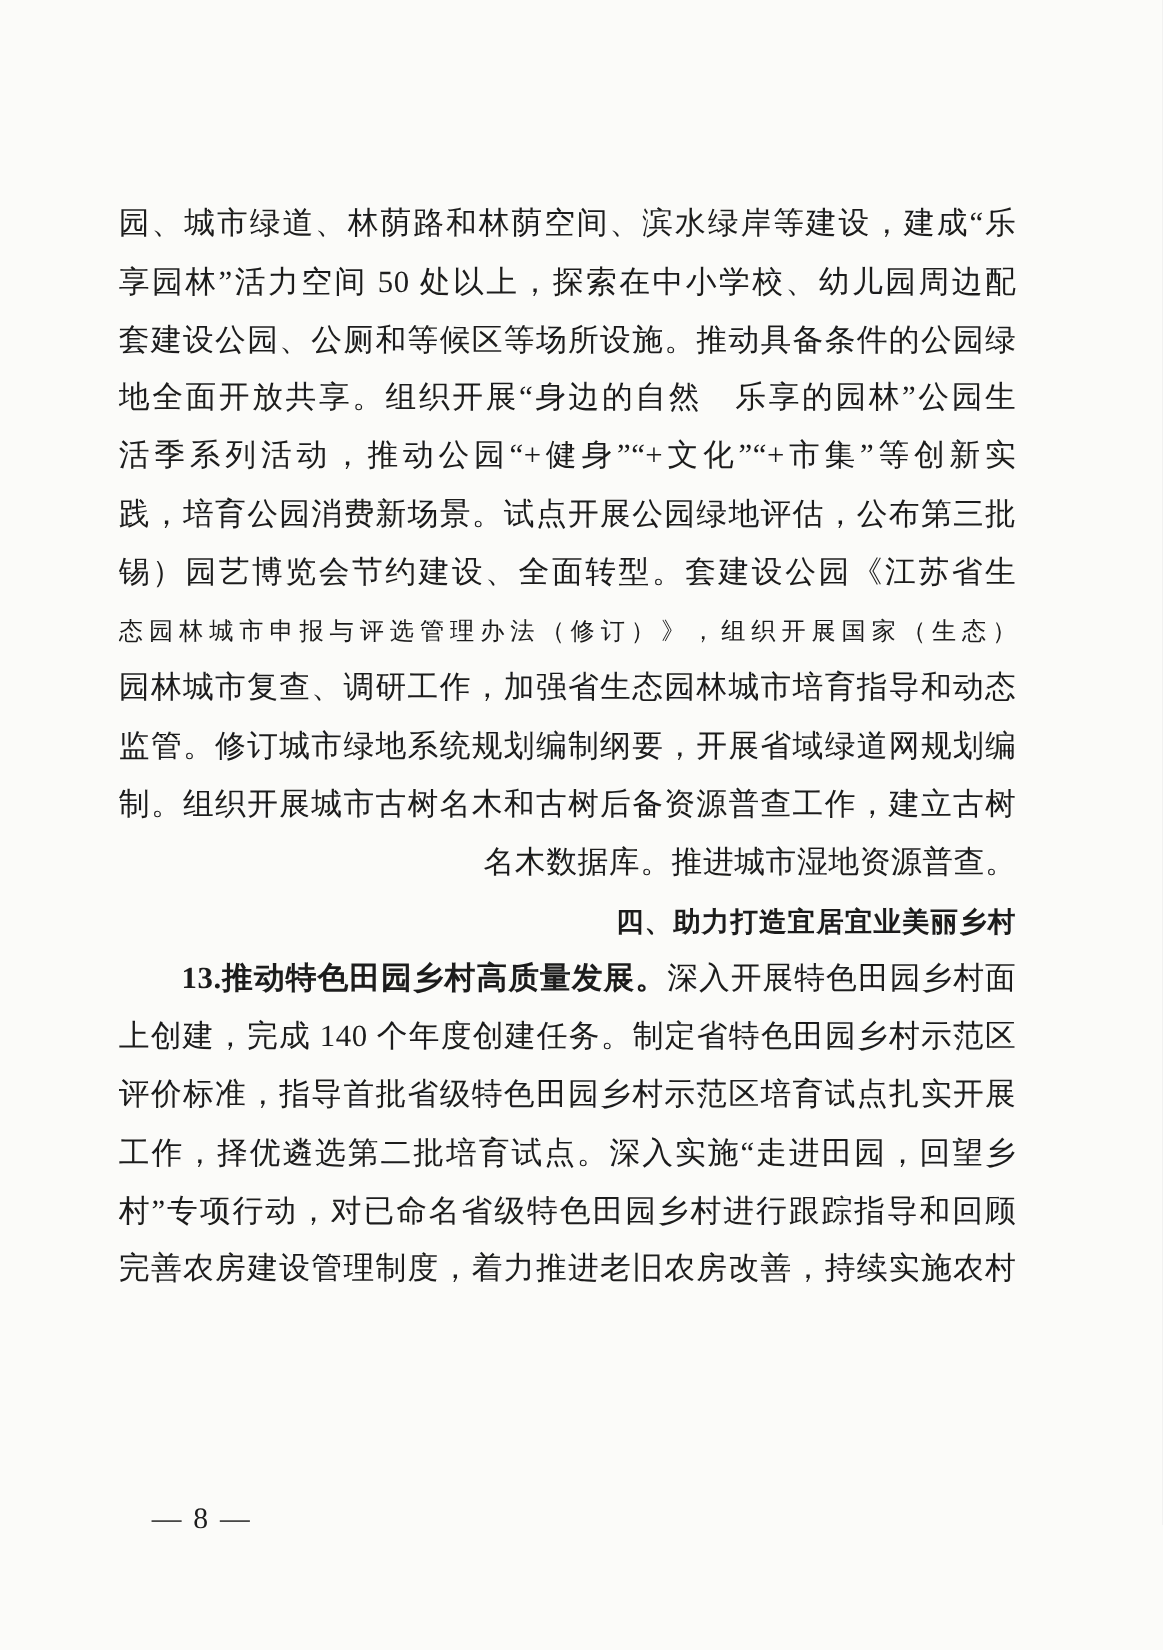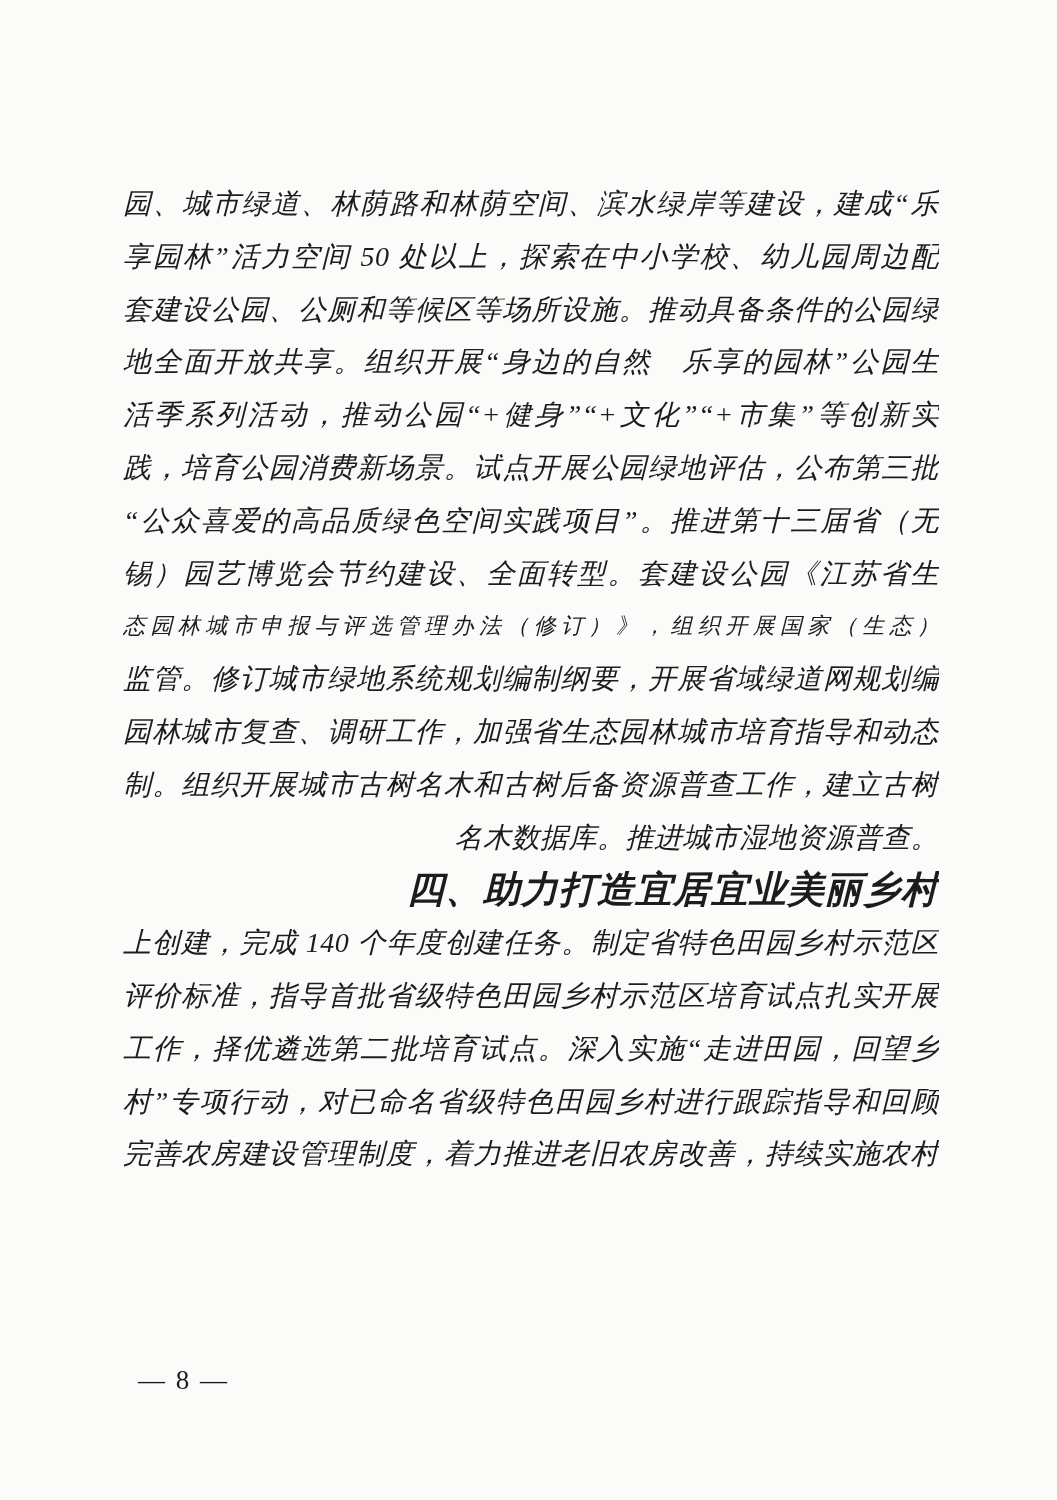--- a/index.html
+++ b/index.html
@@ -14,24 +14,23 @@
     height: 1500px;
     margin: 0 auto;
     background: #fbfbf9;
     color: #1c1c1c;
     font-family: "Liberation Serif", "DejaVu Serif", serif;
     overflow: hidden;
   }
 
   .text-block {
     position: absolute;
-    left: 123px;
+    left: 108px;
     top: 178px;
     width: 816px;
-    font-style: italic;
   }
 
   .line {
     display: block;
     height: 52.8px;
     line-height: 52.8px;
     font-size: 28px;
     letter-spacing: 0.5px;
     overflow: hidden;
     text-align: justify;
@@ -48,21 +47,21 @@
     text-align-last: auto;
   }
 
   .line.indent2 {
     text-indent: 57px;
   }
 
   .section-heading {
     font-family: "Liberation Sans", "DejaVu Sans", sans-serif;
     font-weight: 700;
-    font-size: 37px;
+    font-size: 25px;
     letter-spacing: 1px;
   }
 
   .lead {
     font-weight: 700;
   }
 
   .page-footer {
     position: absolute;
     left: 138px;
@@ -80,30 +79,30 @@
 <div class="page">
 
   <div class="text-block">
 
     <div class="line">园、城市绿道、林荫路和林荫空间、滨水绿岸等建设，建成“乐</div>
     <div class="line">享园林”活力空间 50 处以上，探索在中小学校、幼儿园周边配</div>
     <div class="line">套建设公园、公厕和等候区等场所设施。推动具备条件的公园绿</div>
     <div class="line">地全面开放共享。组织开展“身边的自然　乐享的园林”公园生</div>
     <div class="line">活季系列活动，推动公园“+健身”“+文化”“+市集”等创新实</div>
     <div class="line">践，培育公园消费新场景。试点开展公园绿地评估，公布第三批</div>
-    <div class="line">“公众喜爱的高品质绿色空间实践项目”。推进第十三届省（无</div>
     <div class="line">锡）园艺博览会节约建设、全面转型。套建设公园《江苏省生</div>
     <div class="line tight">态园林城市申报与评选管理办法（修订）》，组织开展国家（生态）</div>
+    <div class="line">园林城市复查、调研工作，加强省生态园林城市培育指导和动态</div>
     <div class="line">监管。修订城市绿地系统规划编制纲要，开展省域绿道网规划编</div>
-    <div class="line">园林城市复查、调研工作，加强省生态园林城市培育指导和动态</div>
     <div class="line">制。组织开展城市古树名木和古树后备资源普查工作，建立古树</div>
     <div class="line no-just">名木数据库。推进城市湿地资源普查。</div>
 
     <div class="line no-just indent2 section-heading">四、助力打造宜居宜业美丽乡村</div>
 
+    <div class="line indent2"><span class="lead">13.推动特色田园乡村高质量发展。</span><span>深入开展特色田园乡村面</span></div>
     <div class="line">上创建，完成 140 个年度创建任务。制定省特色田园乡村示范区</div>
     <div class="line">评价标准，指导首批省级特色田园乡村示范区培育试点扎实开展</div>
     <div class="line">工作，择优遴选第二批培育试点。深入实施“走进田园，回望乡</div>
     <div class="line">村”专项行动，对已命名省级特色田园乡村进行跟踪指导和回顾</div>
 
     <div class="line">完善农房建设管理制度，着力推进老旧农房改善，持续实施农村</div>
 
   </div>
 
   <div class="page-footer">— 8 —</div>

